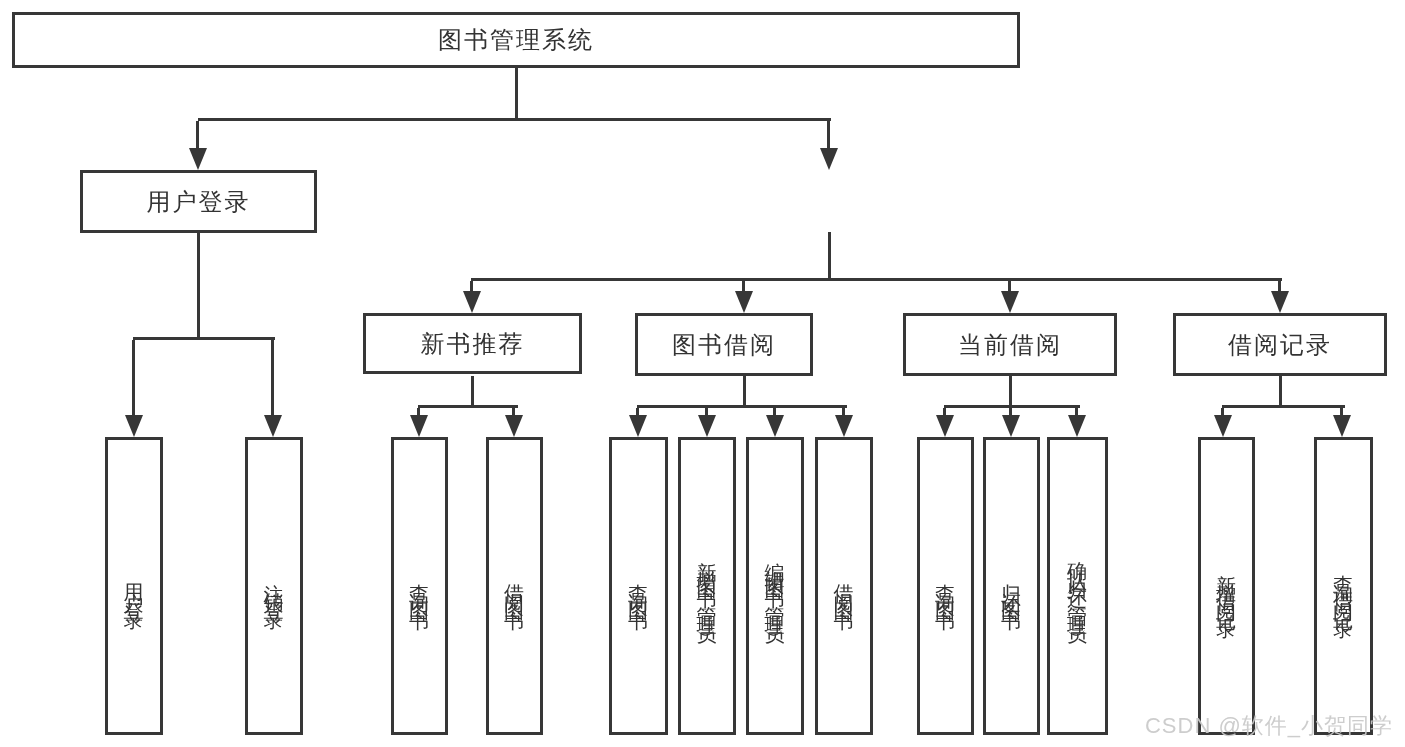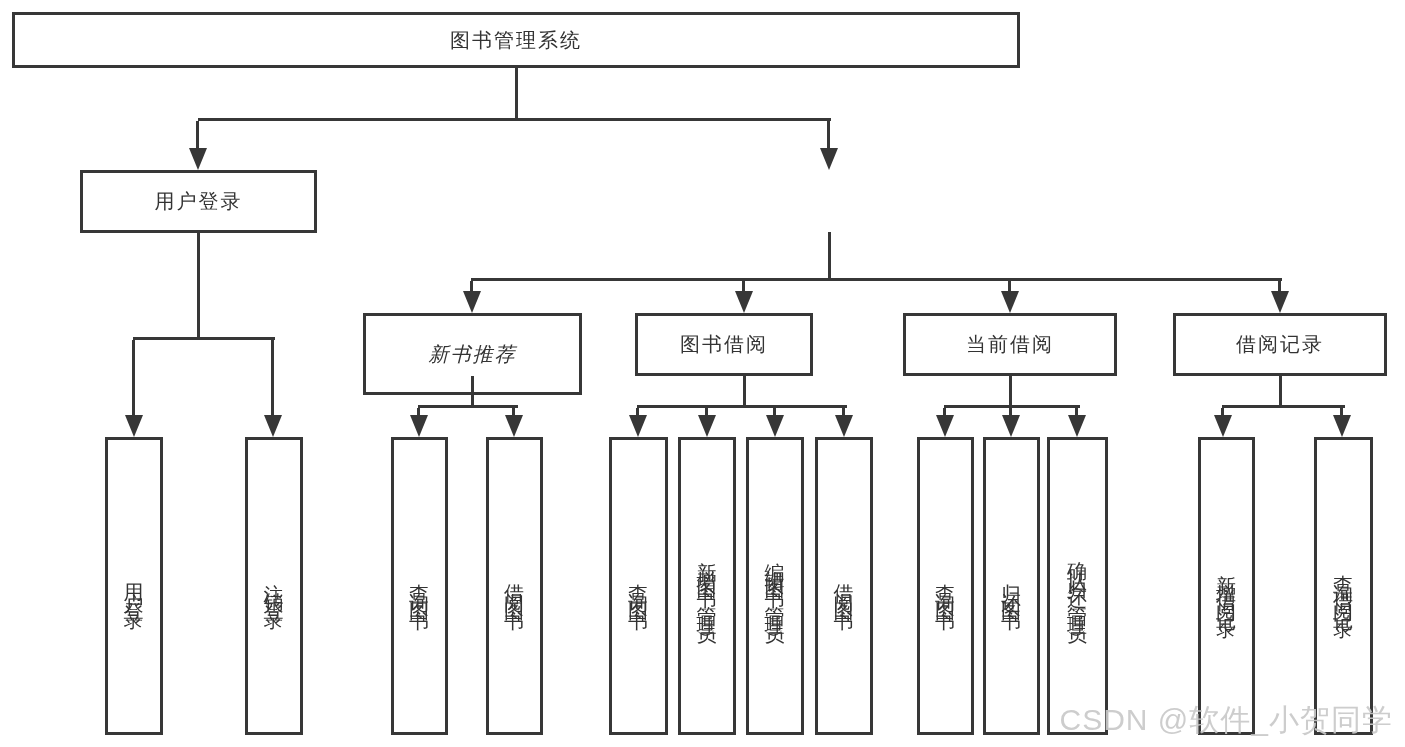--- a/index.html
+++ b/index.html
@@ -12,40 +12,40 @@
   html,body{margin:0;padding:0;}
   body{background:var(--bg);font-family:"Liberation Sans",sans-serif;}
   .stage{
     position:relative;width:1405px;height:747px;background:var(--bg);
     overflow:hidden;
   }
   .box{
     position:absolute;box-sizing:border-box;background:var(--box_bg);
     border:3px solid var(--line);color:var(--text);
     display:flex;align-items:center;justify-content:center;
-    font-size:20px;letter-spacing:2px;text-align:center;
+    font-size:24px;letter-spacing:2px;text-align:center;
   }
   .vbox{
     writing-mode:vertical-rl;text-orientation:mixed;
     letter-spacing:9px;font-size:20px;line-height:1;
     padding:6px 0;
   }
   .hline,.vline{position:absolute;background:var(--line);}
   .hline{height:3px;}
   .vline{width:3px;}
   .arrow{position:absolute;width:18px;}
   .arrow .shaft{position:absolute;left:7px;top:0;width:3px;background:var(--line);}
   .arrow .head{
     position:absolute;left:0;bottom:0;width:0;height:0;
     border-left:9px solid transparent;border-right:9px solid transparent;
     border-top:22px solid var(--line);
   }
   .watermark{
     position:absolute;right:12px;bottom:6px;z-index:10;
-    color:var(--watermark);font-size:30px;letter-spacing:1px;
+    color:var(--watermark);font-size:22px;letter-spacing:1px;
     opacity:0.92;white-space:nowrap;
   }
 </style>
 </head>
 <body>
 
 <div class="stage">
 
   <div class="box" style="left:12px;top:12px;width:1008px;height:56px;">图书管理系统</div>
 
@@ -85,21 +85,21 @@
     </div>
   <div class="arrow" style="left:1001px;top:281px;height:32px;">
       <div class="shaft" style="height:12px;"></div>
       <div class="head"></div>
     </div>
   <div class="arrow" style="left:1271px;top:281px;height:32px;">
       <div class="shaft" style="height:12px;"></div>
       <div class="head"></div>
     </div>
 
-  <div class="box" style="left:363px;top:313px;width:219px;height:82px;font-style:italic;">新书推荐</div>
+  <div class="box" style="left:363px;top:313px;width:219px;height:61px;">新书推荐</div>
   <div class="box" style="left:635px;top:313px;width:178px;height:63px;">图书借阅</div>
   <div class="box" style="left:1173px;top:313px;width:214px;height:63px;">借阅记录</div>
   <div class="box" style="left:903px;top:313px;width:214px;height:63px;">当前借阅</div>
 
   <div class="vline" style="left:471px;top:376px;height:29px;"></div>
   <div class="hline" style="left:418px;top:405px;width:100px;"></div>
   <div class="arrow" style="left:410px;top:408px;height:29px;">
       <div class="shaft" style="height:9px;"></div>
       <div class="head"></div>
     </div>

